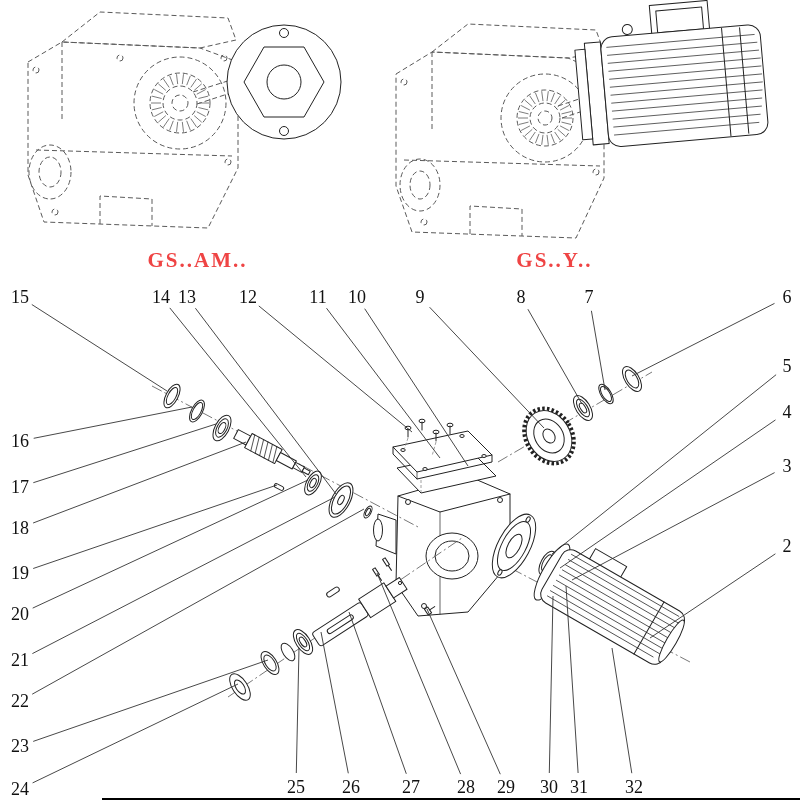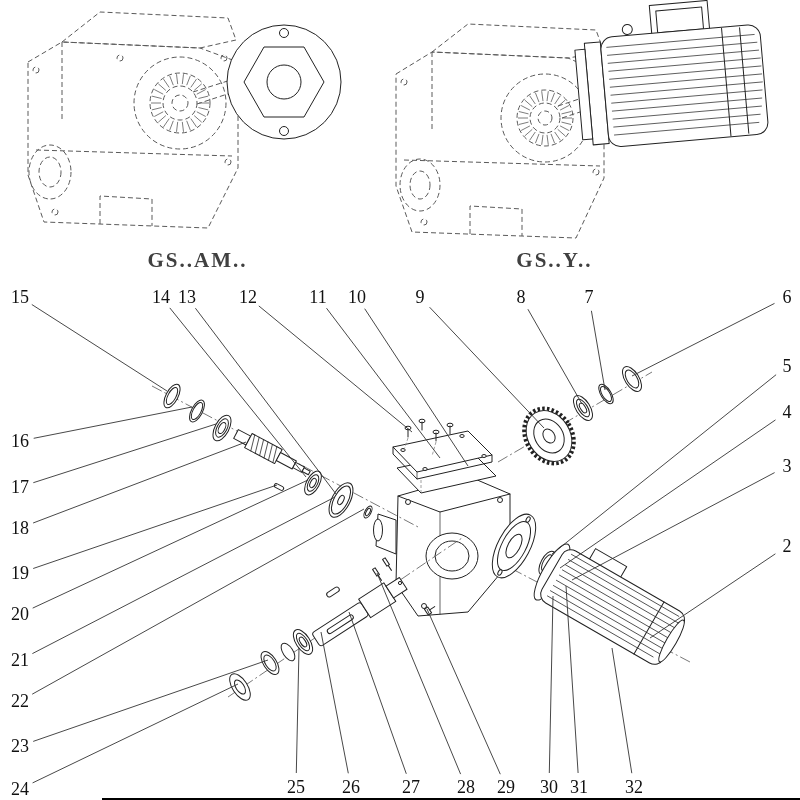--- a/index.html
+++ b/index.html
@@ -9,21 +9,21 @@
   .dashed{stroke:#5a5a5a;stroke-width:1;fill:none;stroke-dasharray:5 3;}
   .dash2{stroke:#888;stroke-width:.8;fill:none;stroke-dasharray:3 2;}
   .cl{stroke:#555;stroke-width:.8;fill:none;stroke-dasharray:11 3 2 3;}
   .part{stroke:#222;stroke-width:1;fill:#fff;stroke-linejoin:round;}
   .pline{stroke:#222;stroke-width:1;fill:none;stroke-linecap:round;}
   .thin{stroke-width:.7;}
   .teeth{stroke:#222;stroke-width:4;fill:none;stroke-dasharray:2.5 2.2;}
   .leader{stroke:#333;stroke-width:.9;}
   .callout{font:18px "Liberation Serif","DejaVu Serif",serif;fill:#111;text-anchor:middle;}
   .variant-label{position:absolute;font-weight:bold;font-size:21px;letter-spacing:2px;
-                 color:#404040;text-align:center;}
+                 color:#ef4444;text-align:center;}
   .v1{left:120px;top:248px;width:155px;}
   .v2{left:482px;top:248px;width:145px;}
   .bottom-rule{position:absolute;left:102px;right:0;bottom:0;border-top:2.5px solid #000;}
 </style>
 </head>
 <body>
 
 <div class="stage">
   <svg width="800" height="800" viewBox="0 0 800 800">
 

